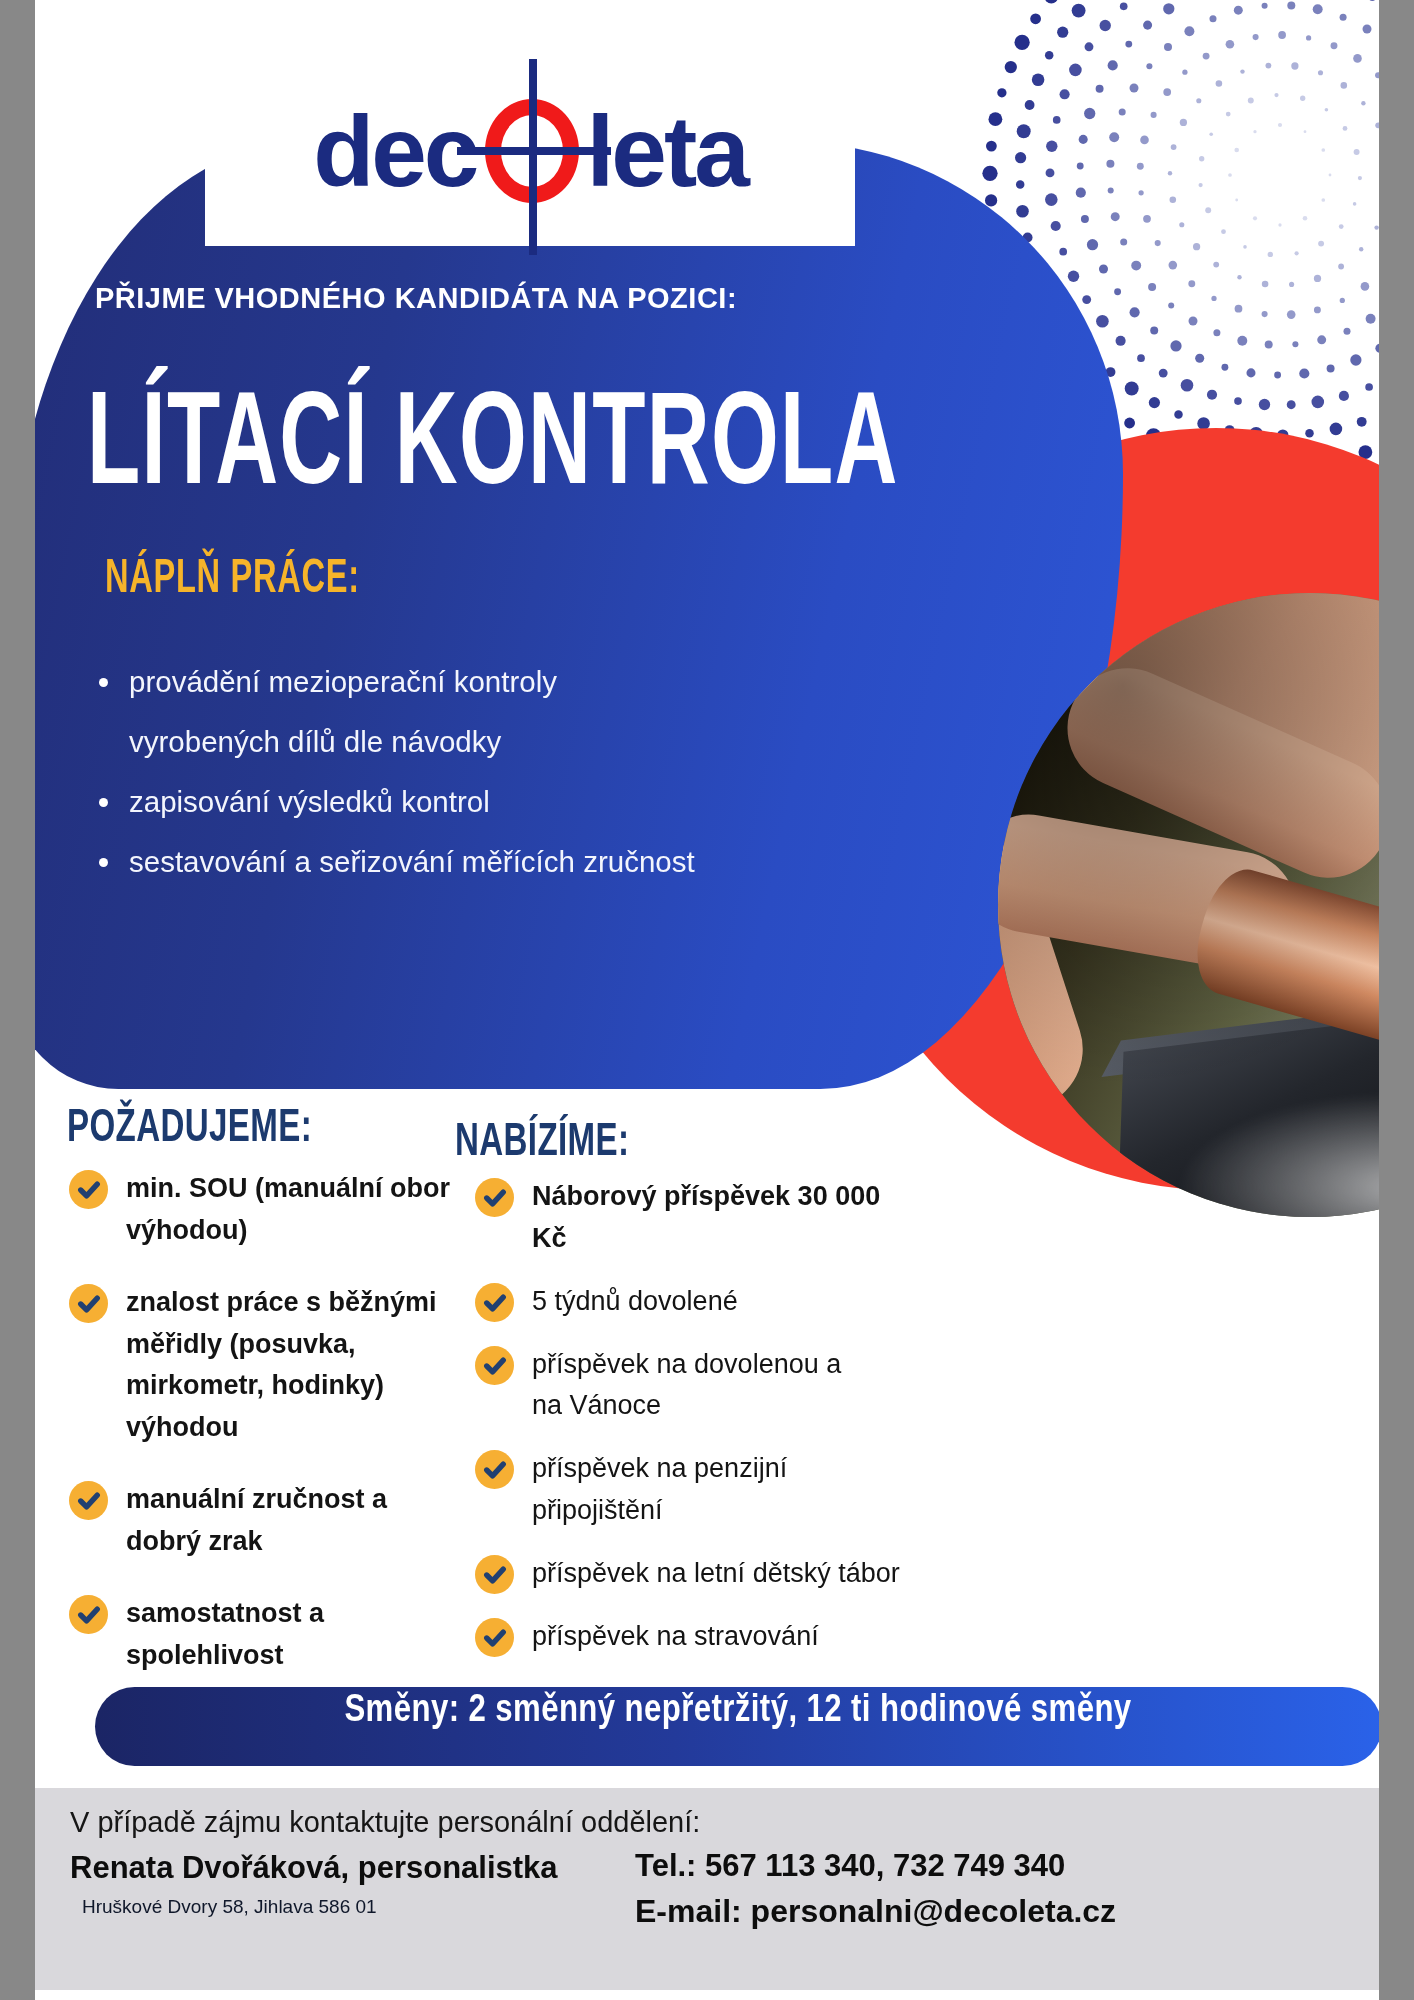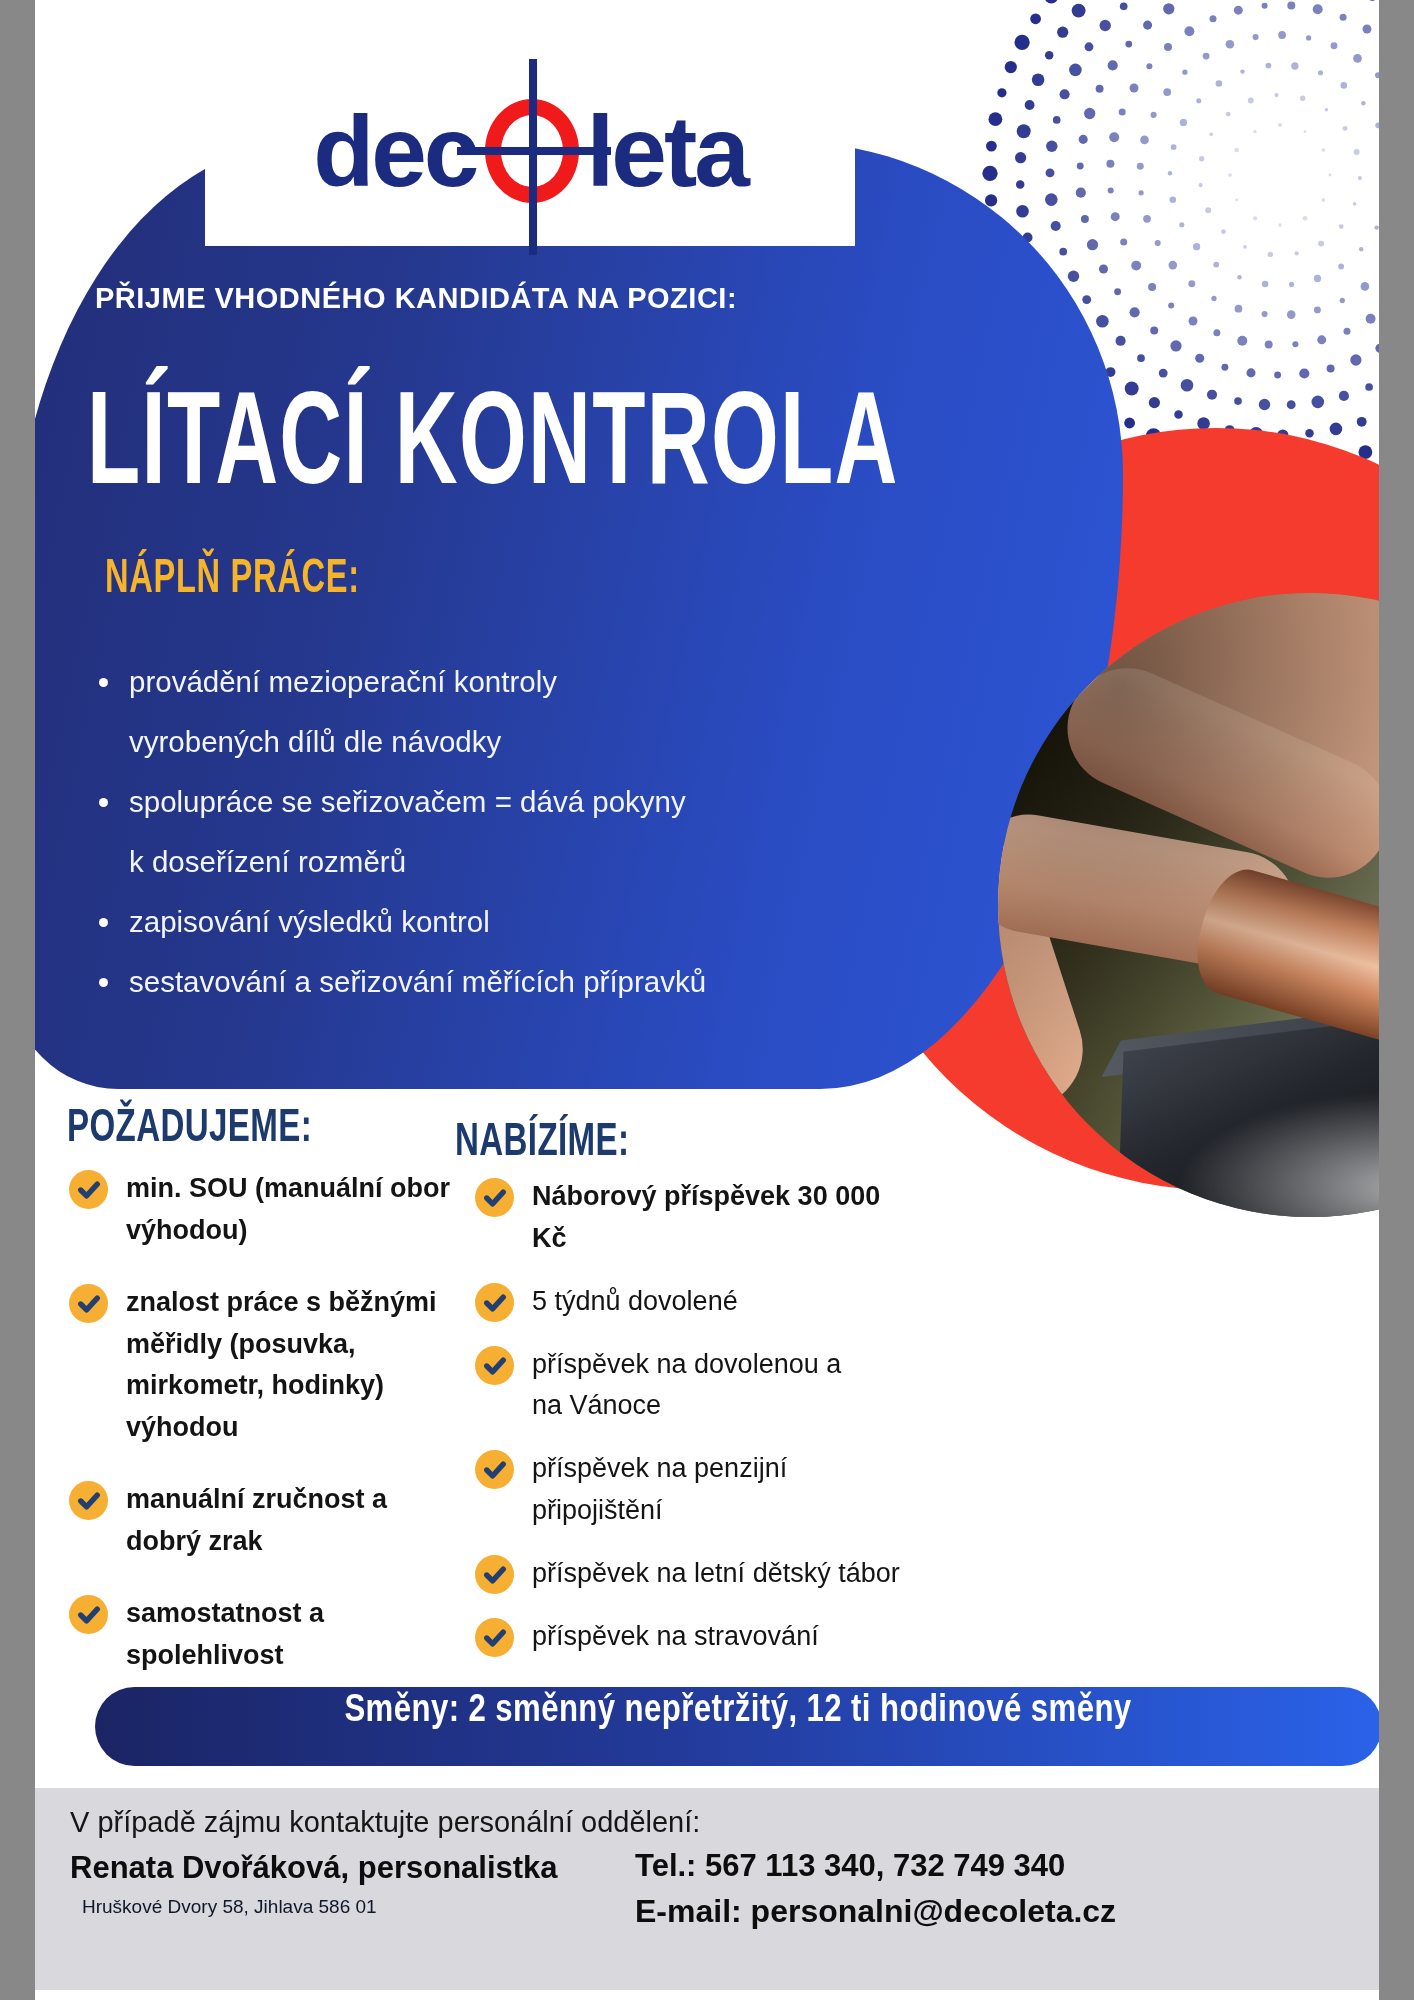--- a/index.html
+++ b/index.html
@@ -500,26 +500,24 @@
 
   <div class="intro-line">PŘIJME VHODNÉHO KANDIDÁTA NA POZICI:</div>
   <div class="big-title cond">LÍTACÍ KONTROLA</div>
   <div class="napln-heading cond">NÁPLŇ PRÁCE:</div>
 
   <ul class="duties">
 
       <li><span class="dot"></span><span class="li-text bold">provádění mezioperační kontroly
 vyrobených dílů dle návodky</span></li>
 
-      <li><span class="dot"></span><span class="li-text bold">spolupráce se seřizovačem = dává pokyny
-k doseřízení rozměrů</span></li>
 
       <li><span class="dot"></span><span class="li-text bold">zapisování výsledků kontrol</span></li>
 
-      <li><span class="dot"></span><span class="li-text bold">sestavování a seřizování měřících přípravků</span></li>
+      <li><span class="dot"></span><span class="li-text bold">sestavování a seřizování měřících zručnost</span></li>
     </ul>
 
   <div class="section-heading req-heading cond">POŽADUJEME:</div>
   <ul class="check-list req-list">
 
       <li>
         <svg class="check" viewBox="0 0 40 40">
           <circle cx="20" cy="20" r="20" fill="#f6af33"></circle>
           <path d="M12 20.5 L18 26.5 L29 14.5" stroke="#214071" stroke-width="5.5" fill="none" stroke-linecap="round" stroke-linejoin="round"></path>
         </svg>

